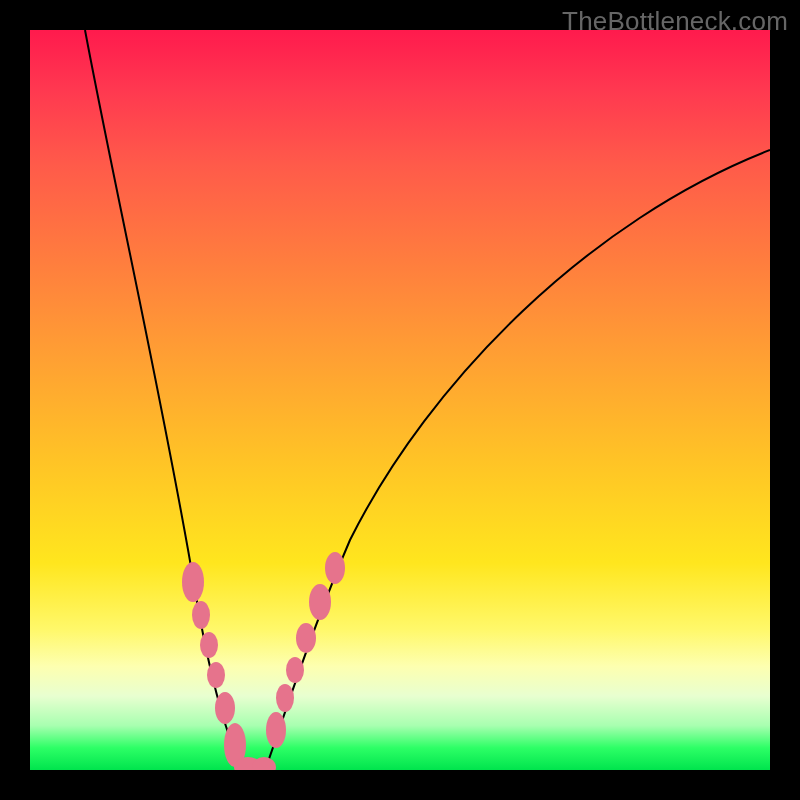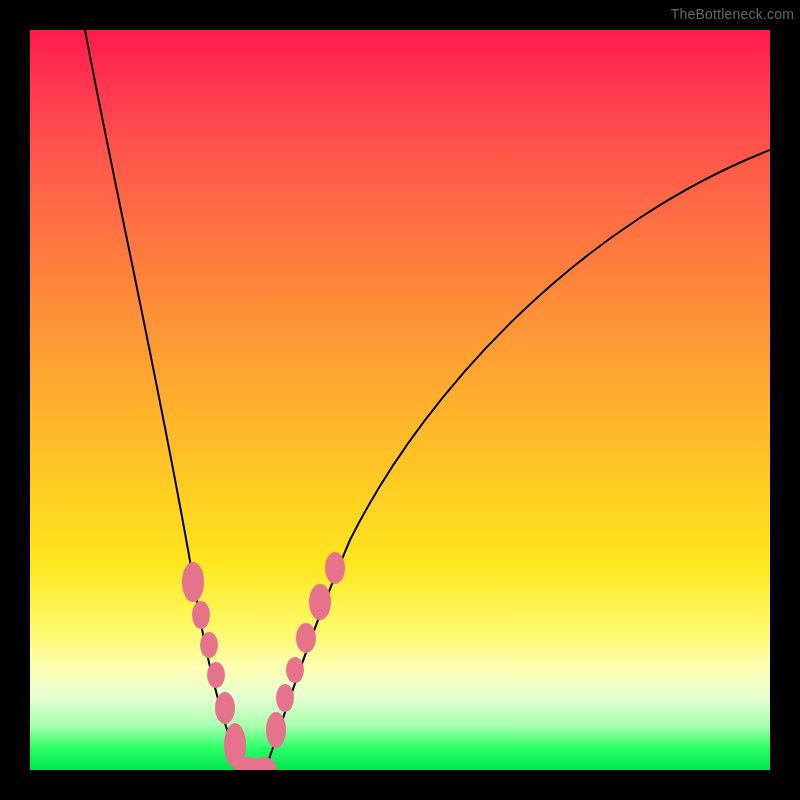--- a/index.html
+++ b/index.html
@@ -29,23 +29,23 @@
       #fdffb0 86%,
       #e8ffd0 90%,
       #a8ffb0 94%,
       #2dff66 97%,
       #00e44d 100%
     );
   }
   .watermark {
     position: absolute;
     top: 6px;
-    right: 6px;
+    right: 12px;
     color: #666;
-    font-size: 14px;
+    font-size: 26px;
     font-weight: 500;
     letter-spacing: 0.2px;
     user-select: none;
   }
   svg.curve {
     position: absolute;
     left: 0;
     top: 0;
     width: 740px;
     height: 740px;

